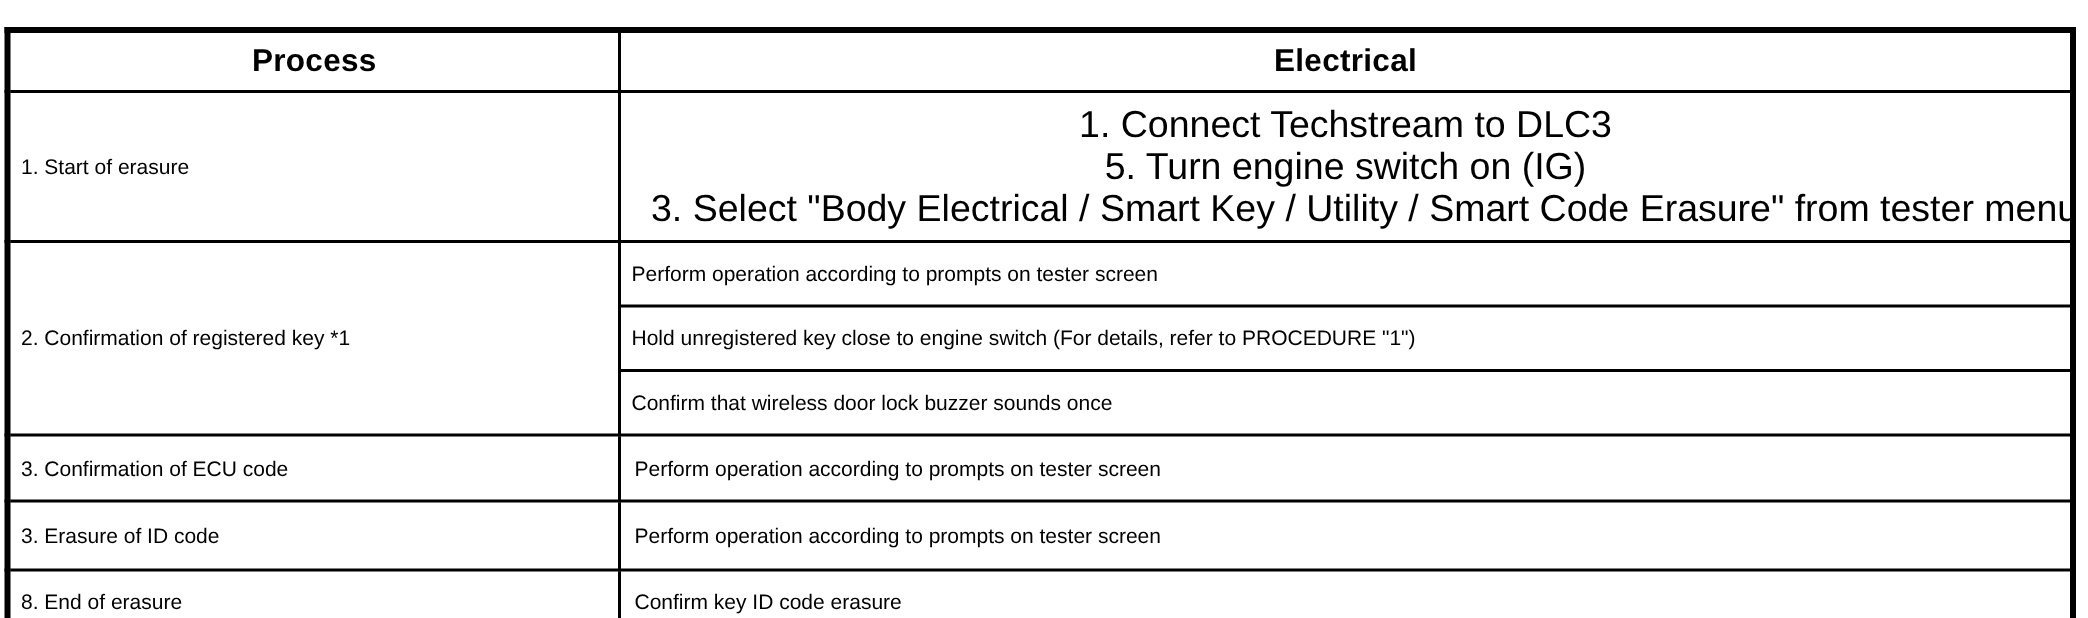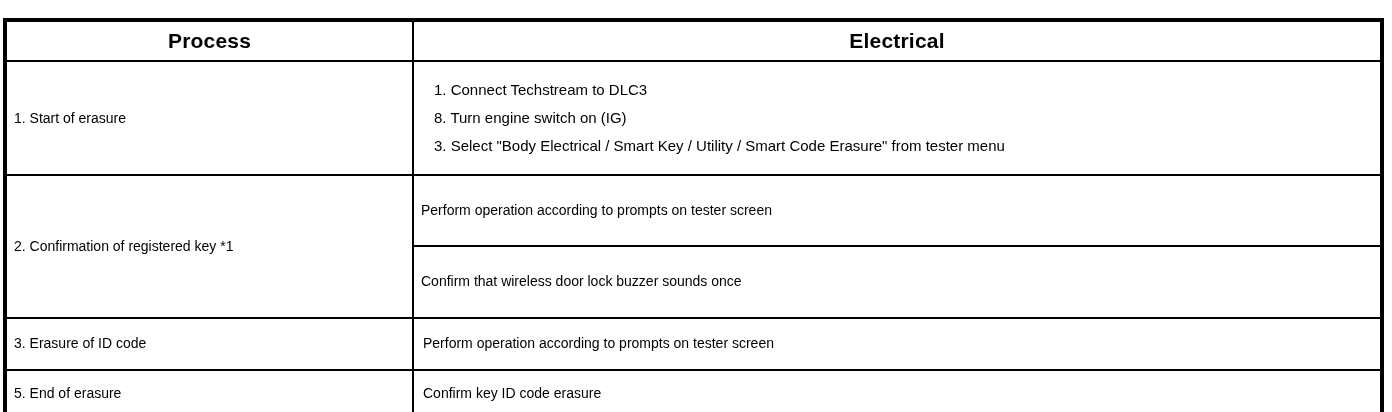--- a/index.html
+++ b/index.html
@@ -73,24 +73,25 @@
   td.procedure-cell .cell-text {
     padding-left: 9px;
   }
 
   
   td.steps-cell {
     vertical-align: middle;
   }
   td.steps-cell .step-line {
     display: block;
-    font-size: 15px;
+    font-size: 25px;
     line-height: 28px;
     padding: 0 20px;
     white-space: nowrap;
+    text-align: center;
   }
 
   
   table.sub-table {
     border-collapse: collapse;
     table-layout: fixed;
     width: 100%;
     height: 100%;
     margin: 0;
   }
@@ -138,60 +139,73 @@
       </tr>
     </thead>
     <tbody>
 
       <tr class="row-start">
         <td class="process-cell">
           <span class="cell-text">1. Start of erasure</span>
         </td>
         <td class="procedure-cell steps-cell">
           <span class="step-line">1. Connect Techstream to DLC3</span>
-          <span class="step-line">8. Turn engine switch on (IG)</span>
+          <span class="step-line">5. Turn engine switch on (IG)</span>
           <span class="step-line">3. Select "Body Electrical / Smart Key / Utility / Smart Code Erasure" from tester menu</span>
         </td>
       </tr>
 
       <tr class="row-confirm">
         <td class="process-cell">
           <span class="cell-text">2. Confirmation of registered key *1</span>
         </td>
         <td class="nested-host">
           <table class="sub-table">
             <tbody>
               <tr>
                 <td>
                   <span class="cell-text">Perform operation according to prompts on tester screen</span>
                 </td>
               </tr>
               <tr>
                 <td>
+                  <span class="cell-text">Hold unregistered key close to engine switch (For details, refer to PROCEDURE "1")</span>
+                </td>
+              </tr>
+              <tr>
+                <td>
                   <span class="cell-text">Confirm that wireless door lock buzzer sounds once</span>
                 </td>
               </tr>
             </tbody>
           </table>
         </td>
       </tr>
 
-
-      <tr class="row-erasure">
-        <td class="process-cell">
-          <span class="cell-text">3. Erasure of ID code</span>
+      <tr class="row-ecu">
+        <td class="process-cell">
+          <span class="cell-text">3. Confirmation of ECU code</span>
         </td>
         <td class="procedure-cell">
           <span class="cell-text">Perform operation according to prompts on tester screen</span>
         </td>
       </tr>
 
+      <tr class="row-erasure">
+        <td class="process-cell">
+          <span class="cell-text">3. Erasure of ID code</span>
+        </td>
+        <td class="procedure-cell">
+          <span class="cell-text">Perform operation according to prompts on tester screen</span>
+        </td>
+      </tr>
+
       <tr class="row-end">
         <td class="process-cell">
-          <span class="cell-text">5. End of erasure</span>
+          <span class="cell-text">8. End of erasure</span>
         </td>
         <td class="procedure-cell">
           <span class="cell-text">Confirm key ID code erasure</span>
         </td>
       </tr>
 
     </tbody>
   </table>
 </div>
 

